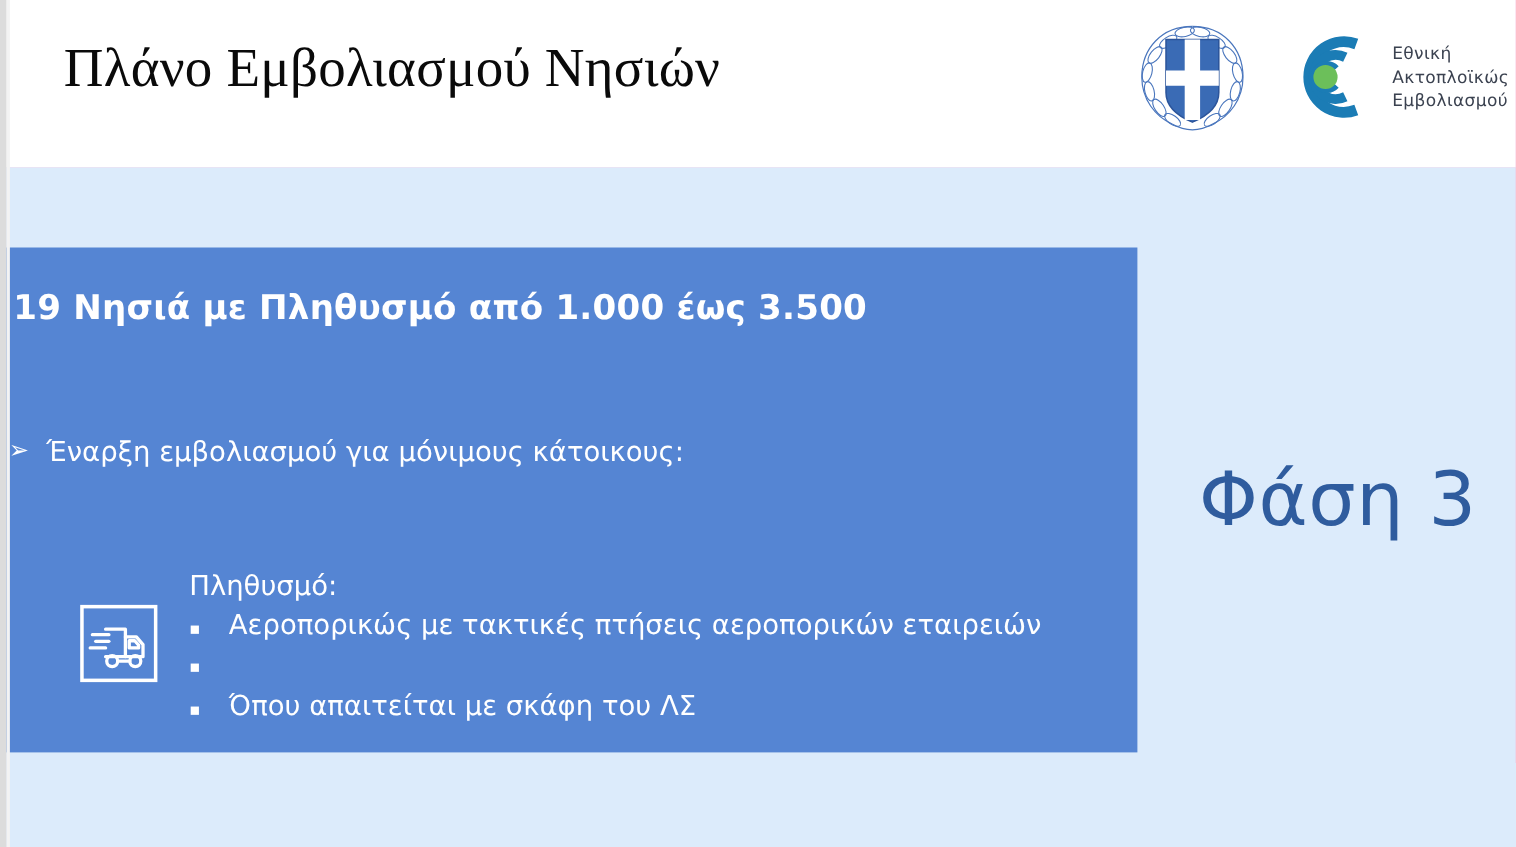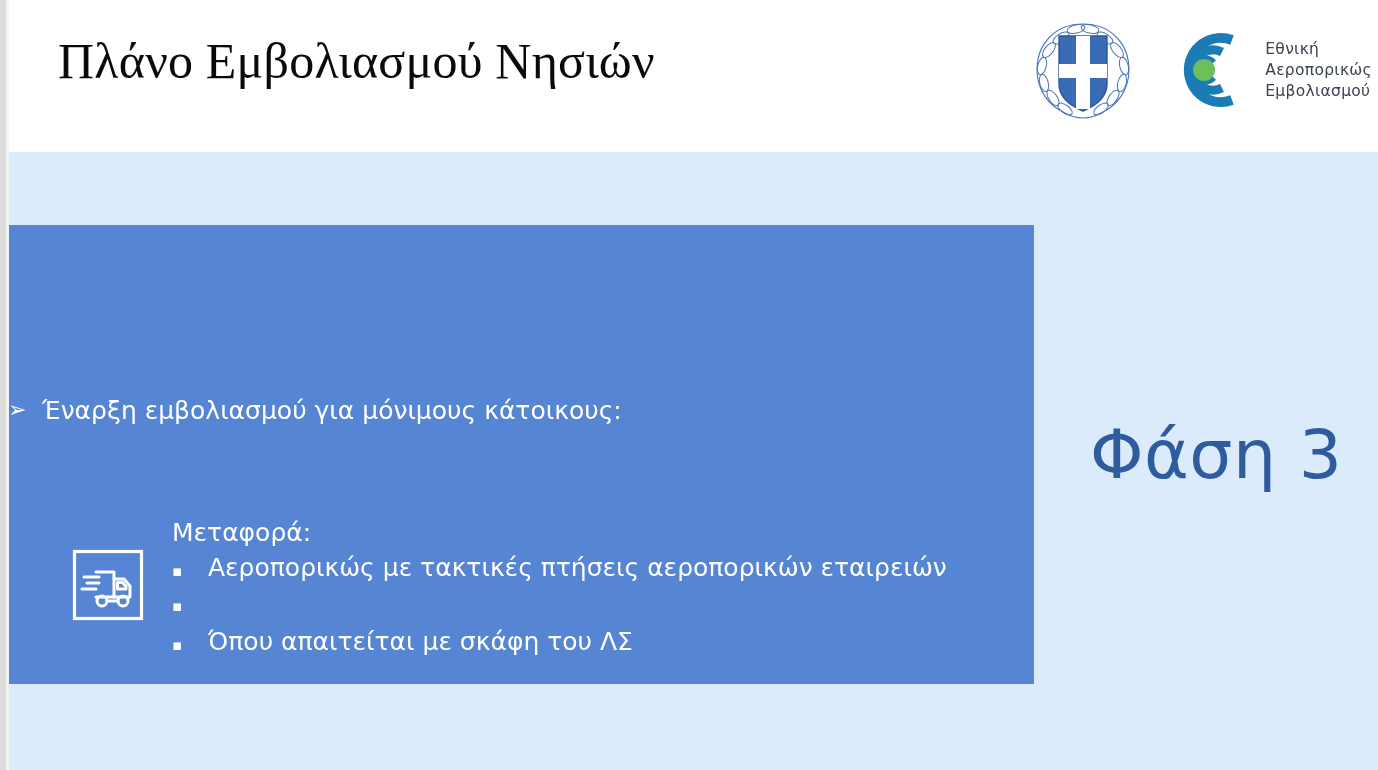--- a/index.html
+++ b/index.html
@@ -257,28 +257,29 @@
             <path d="M74 18 A32 32 0 1 0 74 78" stroke-width="10"></path>
             <path d="M64 30 A20 20 0 1 0 64 66" stroke-width="9"></path>
             <path d="M55 41 A10.5 10.5 0 1 0 55 55" stroke-width="8"></path>
           </g>
           <circle cx="46" cy="48" r="11" fill="#6cbf5a"></circle>
         </svg>
       </span>
 
       <span class="logo-text">
         <span>Εθνική</span><br>
-        <span>Αεροπορικώς</span><br>
+        <span>Ακτοπλοϊκώς</span><br>
         <span>Εμβολιασμού</span>
       </span>
     </div>
   </div>
 
   <div class="panel">
 
+    <div class="panel-heading">19 Νησιά με Πληθυσμό από 1.000 έως 3.500</div>
 
     <div class="main-bullet">
       <span class="main-bullet-marker">➢</span>
       <span class="main-bullet-lines">
         <span>Έναρξη εμβολιασμού για μόνιμους κάτοικους:</span><br>
       </span>
     </div>
 
     <div class="transport-block">
 
@@ -297,21 +298,21 @@
             <path d="M10 40 H24"></path>
 
             <circle cx="30" cy="52" r="5"></circle>
             <circle cx="51" cy="52" r="5"></circle>
             <path d="M35 52 H46"></path>
           </g>
         </svg>
       </span>
 
       <div class="transport-text">
-        <div class="transport-title">Μεταφορά:</div>
+        <div class="transport-title">Πληθυσμό:</div>
         <ul class="sub-list">
           <li class="sub-item">
             <span class="sub-marker">▪</span>
             <span>Αεροπορικώς με τακτικές πτήσεις αεροπορικών εταιρειών</span>
           </li>
           <li class="sub-item">
             <span class="sub-marker">▪</span>
           </li>
           <li class="sub-item">
             <span class="sub-marker">▪</span>

